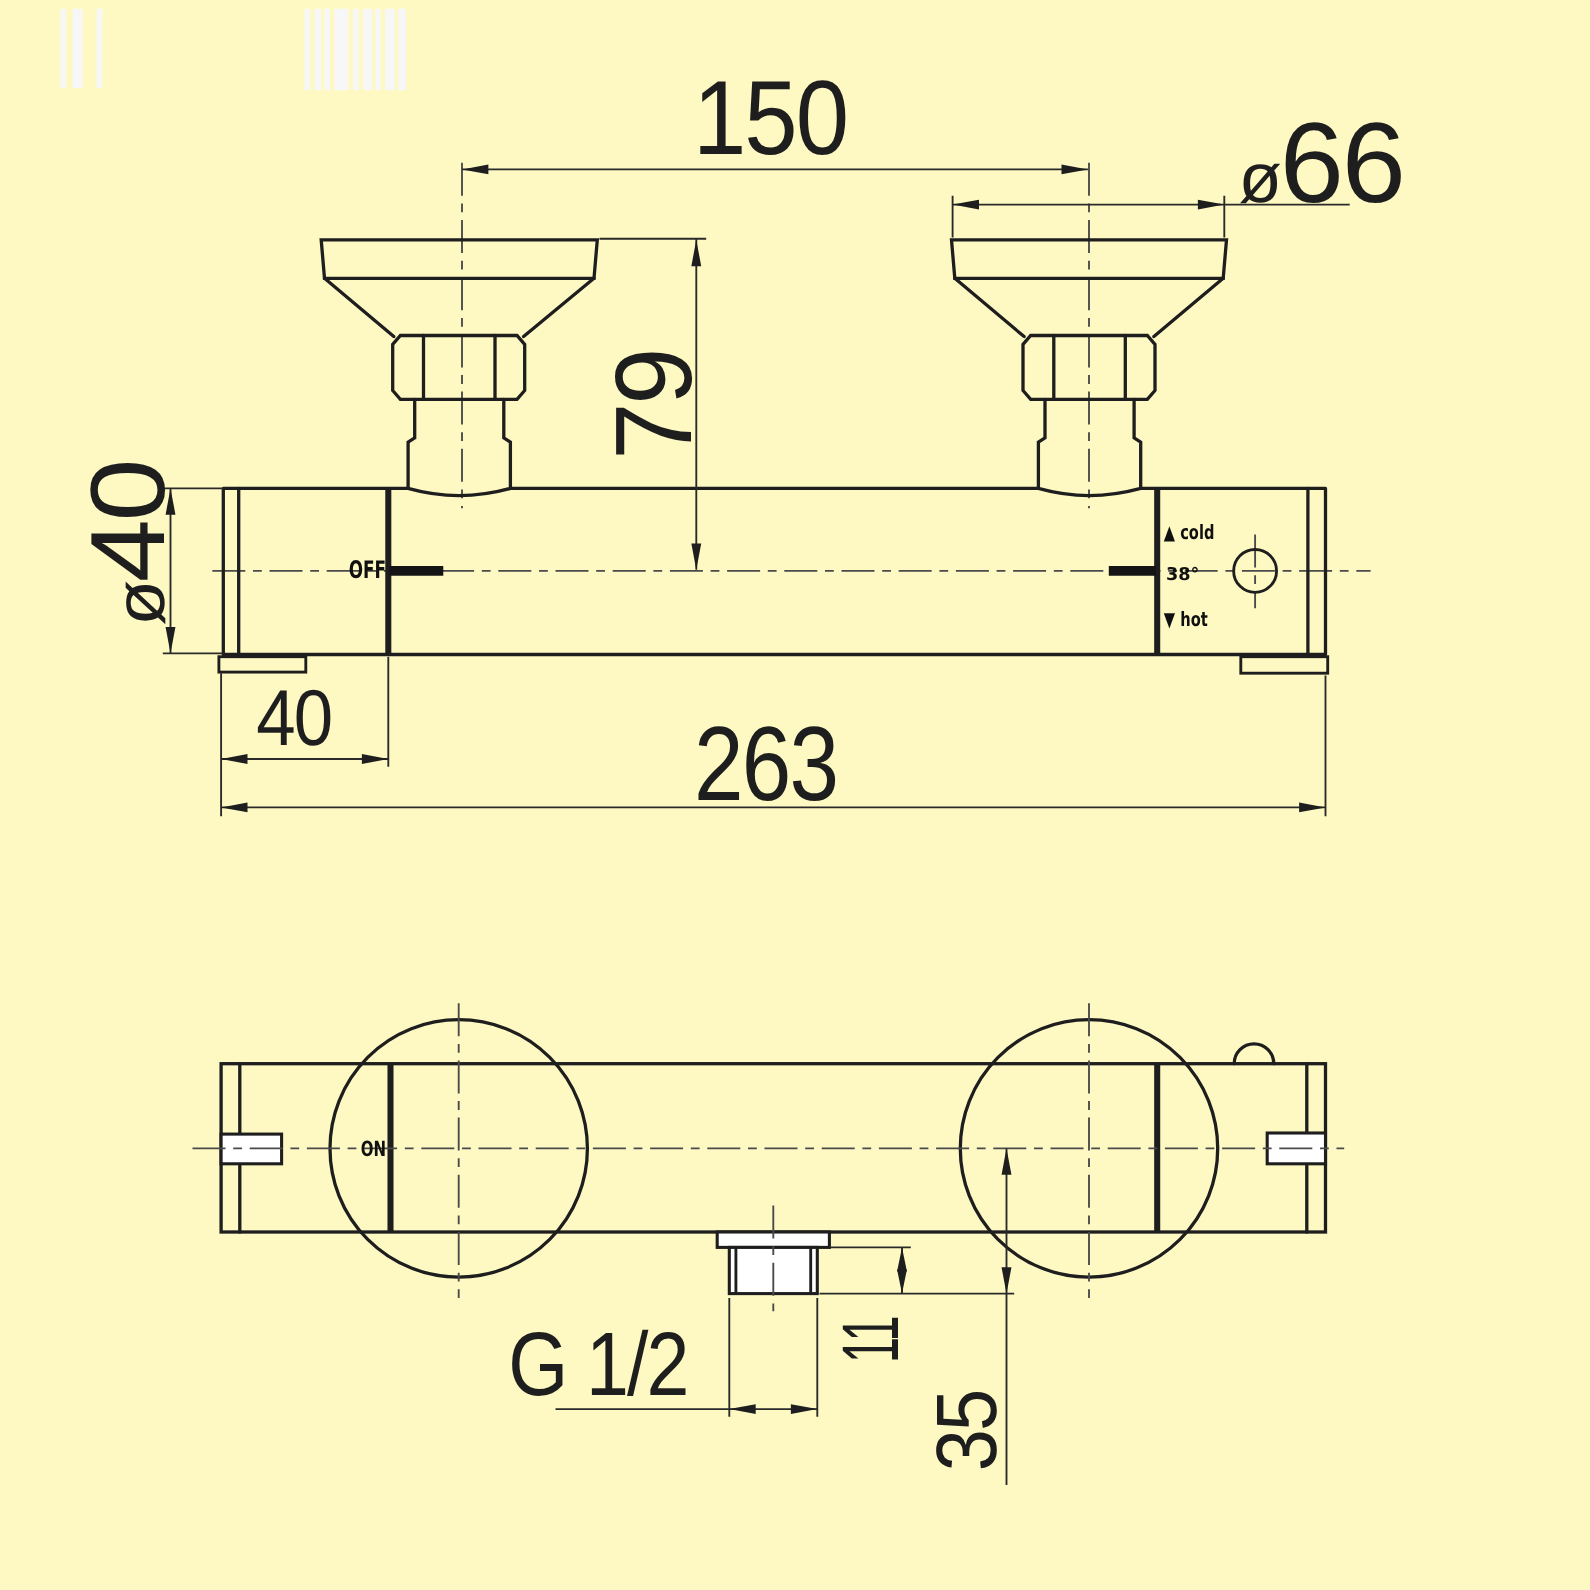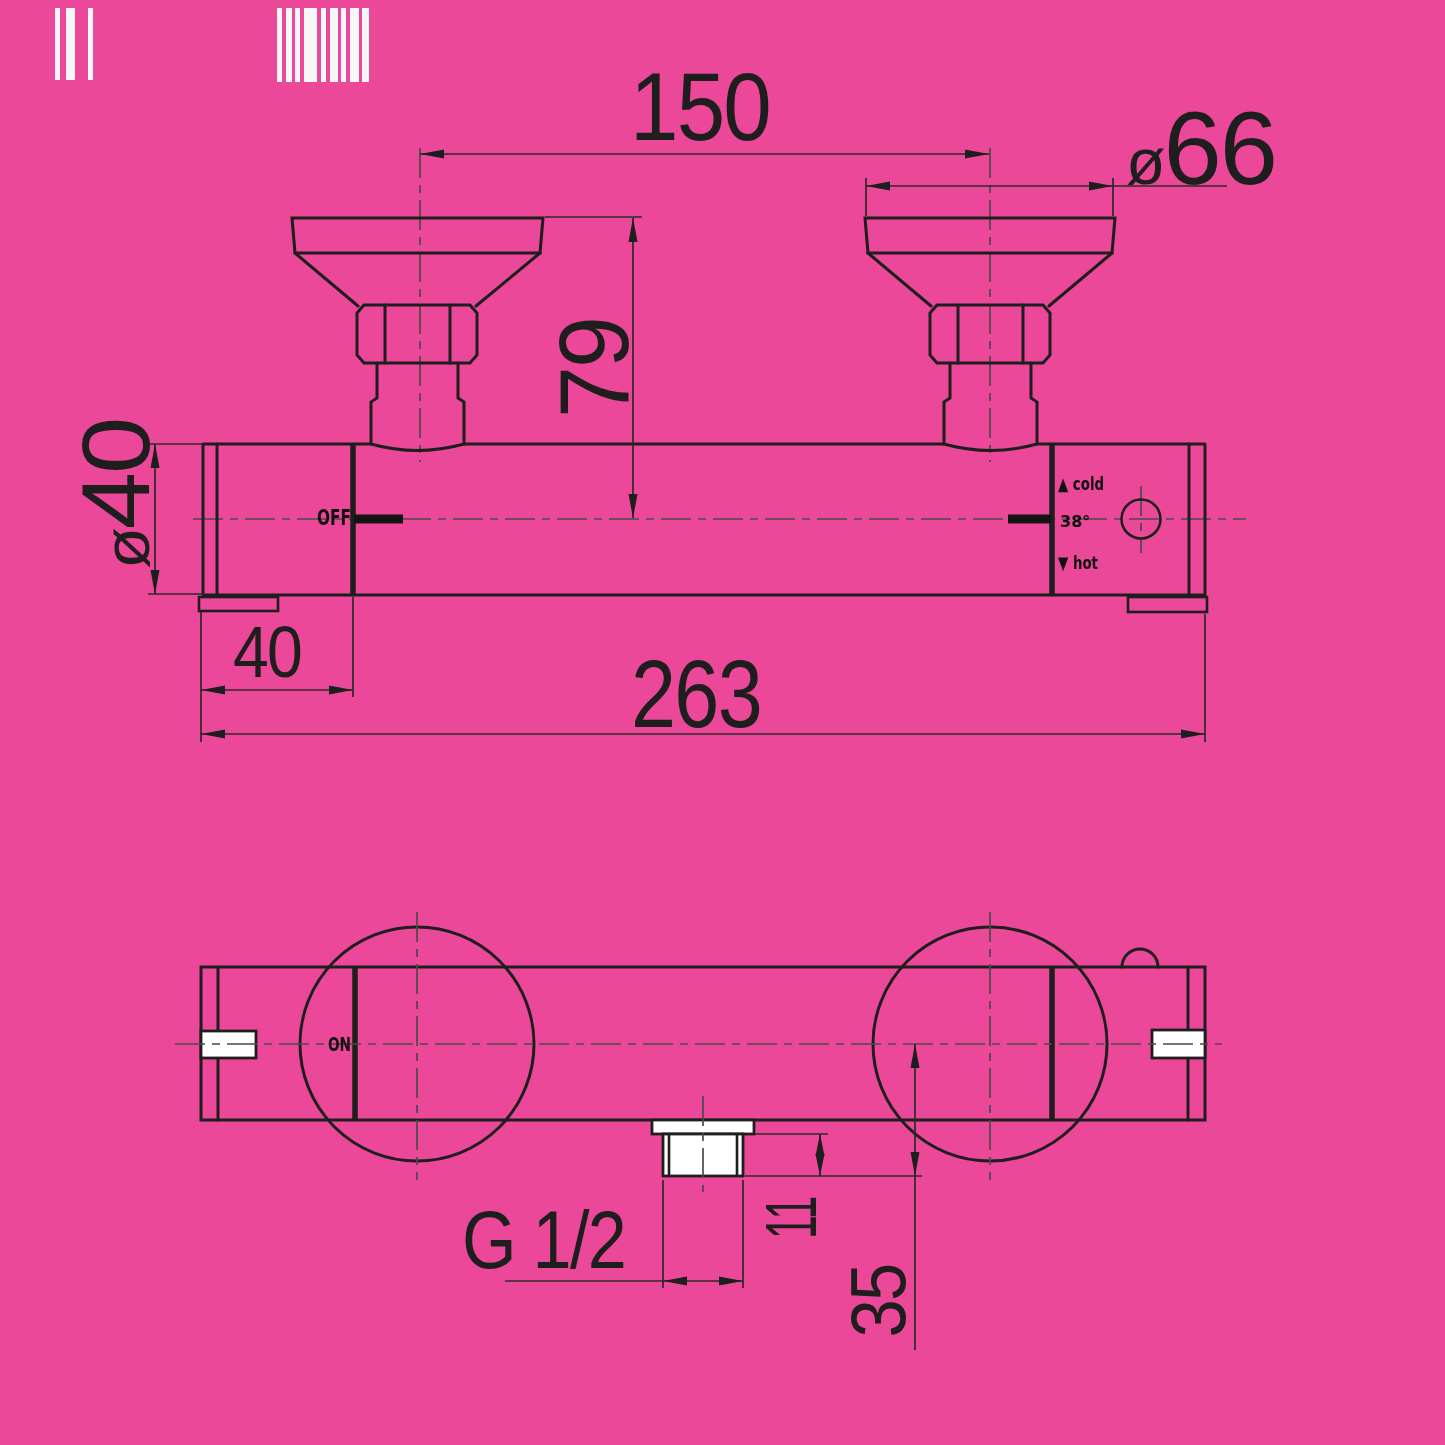--- a/index.html
+++ b/index.html
@@ -1,16 +1,16 @@
 <!DOCTYPE html>
 <html><head>
 <meta charset="utf-8">
 <style>
   html,body{margin:0;padding:0;background:#ffffff;}
-  .stage{width:1445px;height:1445px;background:#ec4899;position:relative;overflow:hidden;}
+  .stage{width:1445px;height:1445px;background:#fef9c3;position:relative;overflow:hidden;}
   svg{display:block;}
   
   .geo   {stroke:#1e1e1e;stroke-width:3;fill:none;stroke-linecap:round;}
   .geo2  {stroke:#1e1e1e;stroke-width:2.6;fill:none;}
   .geow  {stroke:#1e1e1e;stroke-width:2.8;fill:#ffffff;}
   .thick {stroke:#1e1e1e;stroke-width:5.5;fill:none;}
   .tick  {stroke:#141414;stroke-width:9;fill:none;}
   .dim   {stroke:#2a2a2a;stroke-width:1.7;fill:none;}
   .cl    {stroke:#4a4a4a;stroke-width:1.7;fill:none;stroke-dasharray:30 7 8 7;}
   .arr   {fill:#1e1e1e;stroke:none;}

